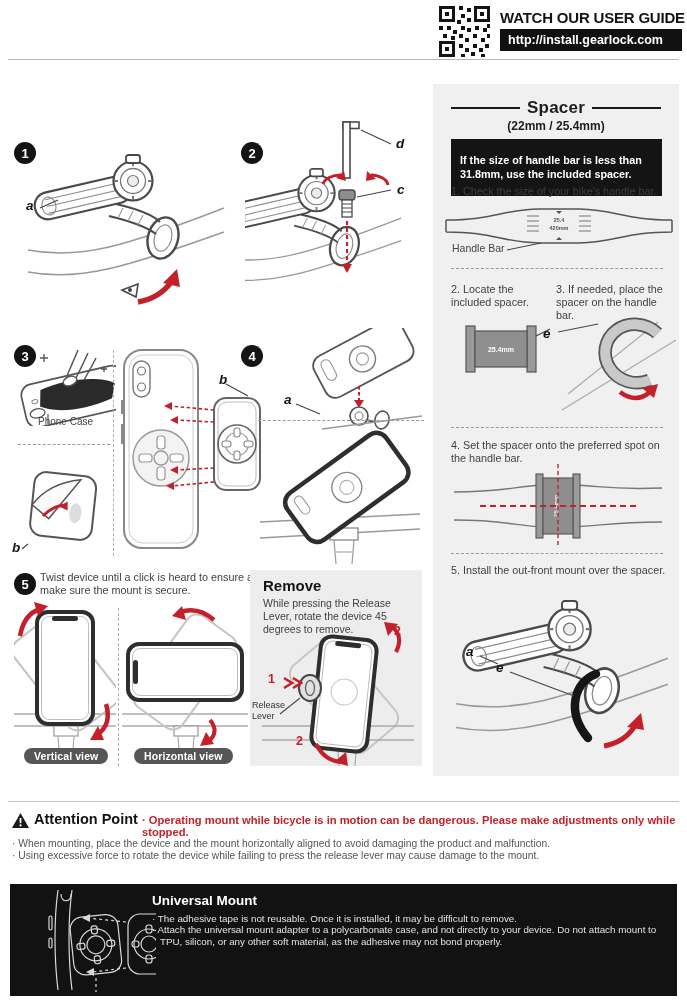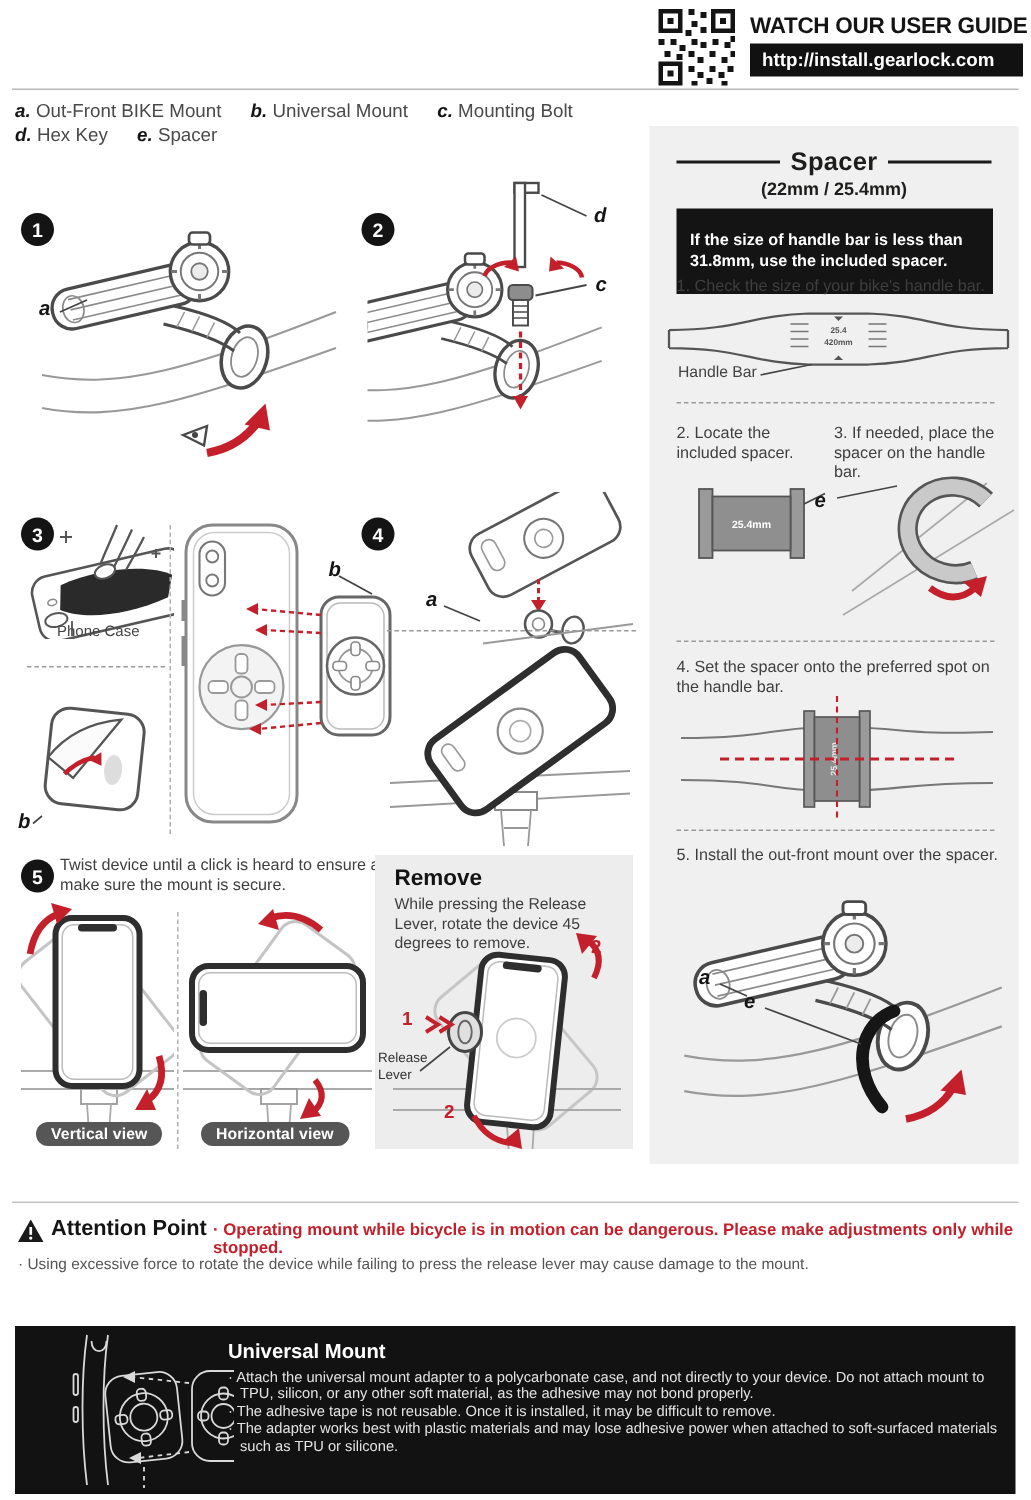--- a/index.html
+++ b/index.html
@@ -69,27 +69,20 @@
         <rect x="24" y="50" width="4" height="3"></rect>
         <rect x="34" y="48" width="4" height="4"></rect>
         <rect x="44" y="50" width="4" height="3"></rect>
     </g>
   </svg>
   <div class="abs" style="left:500px;top:9px;font-size:15px;font-weight:800;letter-spacing:-0.2px;color:#141414;">WATCH OUR USER GUIDE</div>
   <div class="abs" style="left:500px;top:29px;width:182px;height:22px;background:#111;color:#fff;font-size:12.5px;font-weight:700;line-height:22px;padding-left:8px;box-sizing:border-box;">http://install.gearlock.com</div>
 
   <div class="hr" style="left:8px;top:59px;width:671px;"></div>
 
-  <div class="abs" style="left:10px;top:66px;width:418px;font-size:12.5px;line-height:16px;color:#4a4a4a;">
-    <span style="margin-right:16px;white-space:nowrap;"><b style="font-style:italic;color:#141414;">a.</b> <span>Out-Front BIKE Mount</span></span>
-    <span style="margin-right:16px;white-space:nowrap;"><b style="font-style:italic;color:#141414;">b.</b> <span>Universal Mount</span></span>
-    <span style="margin-right:16px;white-space:nowrap;"><b style="font-style:italic;color:#141414;">c.</b> <span>Mounting Bolt</span></span>
-    <span style="margin-right:16px;white-space:nowrap;"><b style="font-style:italic;color:#141414;">d.</b> <span>Hex Key</span></span>
-    <span style="white-space:nowrap;"><b style="font-style:italic;color:#141414;">e.</b> <span>Spacer</span></span>
-  </div>
 
   <div class="stepnum" style="left:14px;top:142px;">1</div>
   <div class="stepnum" style="left:241px;top:142px;">2</div>
   <div class="stepnum" style="left:14px;top:345px;">3</div>
   <div class="stepnum" style="left:241px;top:345px;">4</div>
   <div class="stepnum" style="left:14px;top:573px;">5</div>
 
   <svg class="abs" style="left:24px;top:148px;" width="205" height="172" viewBox="0 0 205 172">
     <defs>
       <g id="mountg" fill="none" stroke="#555" stroke-width="2">
@@ -378,20 +371,21 @@
 
   <div class="hr" style="left:8px;top:801px;width:671px;border-top-color:#c5c5c5;"></div>
   <svg class="abs" style="left:12px;top:813px;" width="17" height="15" viewBox="0 0 17 15">
     <path d="M8.5,0 L17,15 L0,15 Z" fill="#1a1a1a"></path>
     <rect x="7.6" y="5" width="1.8" height="5.2" fill="#fff"></rect>
     <circle cx="8.5" cy="12.4" r="1.1" fill="#fff"></circle>
   </svg>
   <div class="abs" style="left:34px;top:811px;font-size:14.5px;font-weight:800;color:#141414;">Attention Point</div>
   <div class="abs" style="left:142px;top:814px;width:540px;font-size:11.2px;font-weight:700;color:#c4202b;">· Operating mount while bicycle is in motion can be dangerous. Please make adjustments only while stopped.</div>
   <div class="abs" style="left:12px;top:838px;width:662px;font-size:10.3px;line-height:12.4px;color:#555;">
+    <div class="bullet">· When mounting, place the device and the mount horizontally aligned to avoid damaging the product and malfunction.</div>
     <div class="bullet">· Using excessive force to rotate the device while failing to press the release lever may cause damage to the mount.</div>
   </div>
 
   <div class="abs" style="left:10px;top:884px;width:667px;height:112px;background:#121212;"></div>
   <svg class="abs" style="left:28px;top:888px;" width="128" height="104" viewBox="0 0 128 104">
     <g fill="none" stroke="#d9d9d9" stroke-width="1.2">
       <path d="M30,2 C26,30 26,70 30,102 M44,2 C40,30 40,70 44,102"></path>
       <path d="M33,6 C33,15 43,15 43,6"></path>
       <rect x="21" y="28" width="3" height="14" rx="1.5"></rect>
         <rect x="21" y="50" width="3" height="10" rx="1.5"></rect>
@@ -413,18 +407,17 @@
         <rect x="131" y="53" width="7" height="6" rx="2.5"></rect>
       <path d="M98,34 L60,30" stroke-dasharray="3 3"></path>
       <path d="M98,80 L64,84" stroke-dasharray="3 3"></path>
       <path d="M68,90 L68,104" stroke-dasharray="3 3"></path>
     </g>
     <polygon points="54,30 62,26 62,34" fill="#d9d9d9"></polygon>
     <polygon points="58,84 66,80 66,88" fill="#d9d9d9"></polygon>
   </svg>
   <div class="abs" style="left:152px;top:893px;font-size:13.5px;font-weight:800;color:#fff;">Universal Mount</div>
   <div class="abs" style="left:152px;top:913px;width:516px;font-size:9.8px;line-height:11.4px;color:#e3e3e3;">
+    <div class="bullet">· The adhesive tape is not reusable. Once it is installed, it may be difficult to remove.</div>
     <div class="bullet">· Attach the universal mount adapter to a polycarbonate case, and not directly to your device. Do not attach mount to TPU, silicon, or any other soft material, as the adhesive may not bond properly.</div>
-    <div class="bullet">· The adhesive tape is not reusable. Once it is installed, it may be difficult to remove.</div>
-    <div class="bullet">· The adapter works best with plastic materials and may lose adhesive power when attached to soft-surfaced materials such as TPU or silicone.</div>
   </div>
 
 </div>
 
 </body></html>

